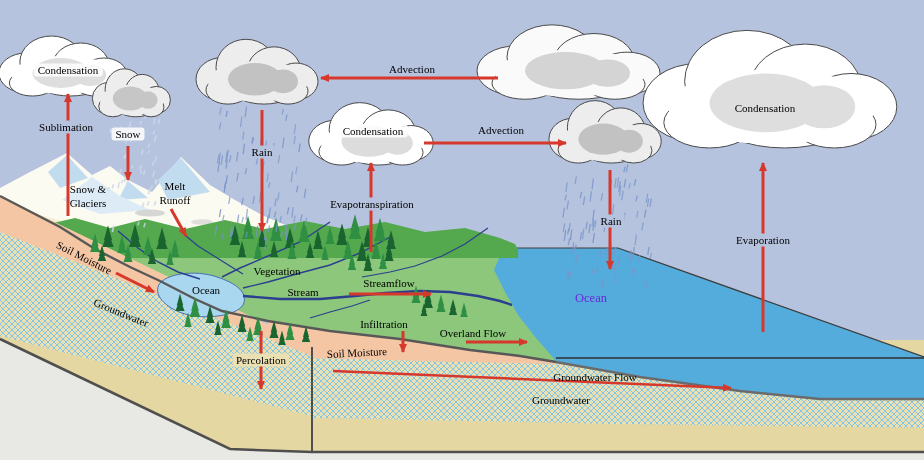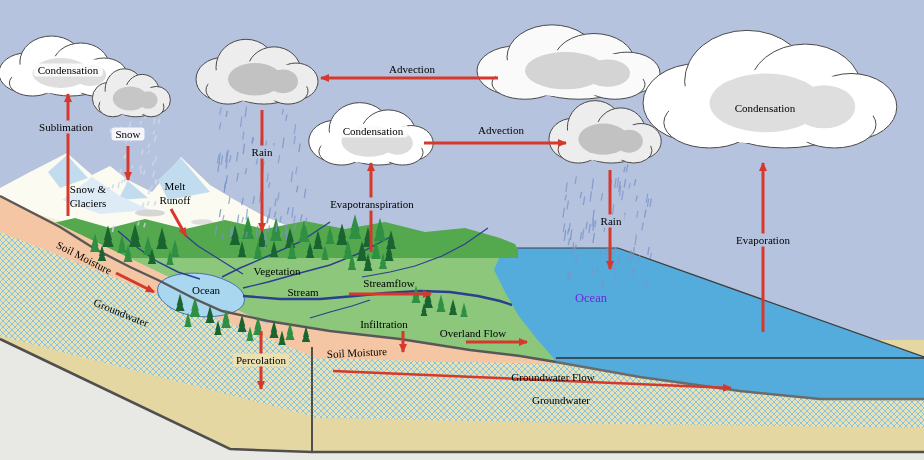--- a/index.html
+++ b/index.html
@@ -544,15 +544,15 @@
 <div class="lbl rot27" style="left:84px;top:258px;">Soil Moisture</div>
 <div class="lbl rot22" style="left:121px;top:313px;">Groundwater</div>
 <div class="lbl" style="left:206px;top:290px;">Ocean</div>
 <div class="lbl" style="left:277px;top:271px;">Vegetation</div>
 <div class="lbl" style="left:303px;top:292px;">Stream</div>
 <div class="lbl" style="left:389px;top:283px;">Streamflow</div>
 <div class="lbl" style="left:384px;top:324px;">Infiltration</div>
 <div class="lbl" style="left:473px;top:333px;">Overland Flow</div>
 <div class="lbl bg-aq" style="left:261px;top:360px;">Percolation</div>
 <div class="lbl rotm3" style="left:357px;top:353px;">Soil Moisture</div>
-<div class="lbl" style="left:553px;top:377px;">Groundwater Flow</div>
+<div class="lbl" style="left:595px;top:377px;">Groundwater Flow</div>
 <div class="lbl" style="left:561px;top:400px;">Groundwater</div>
 </div>
 
 </body></html>

